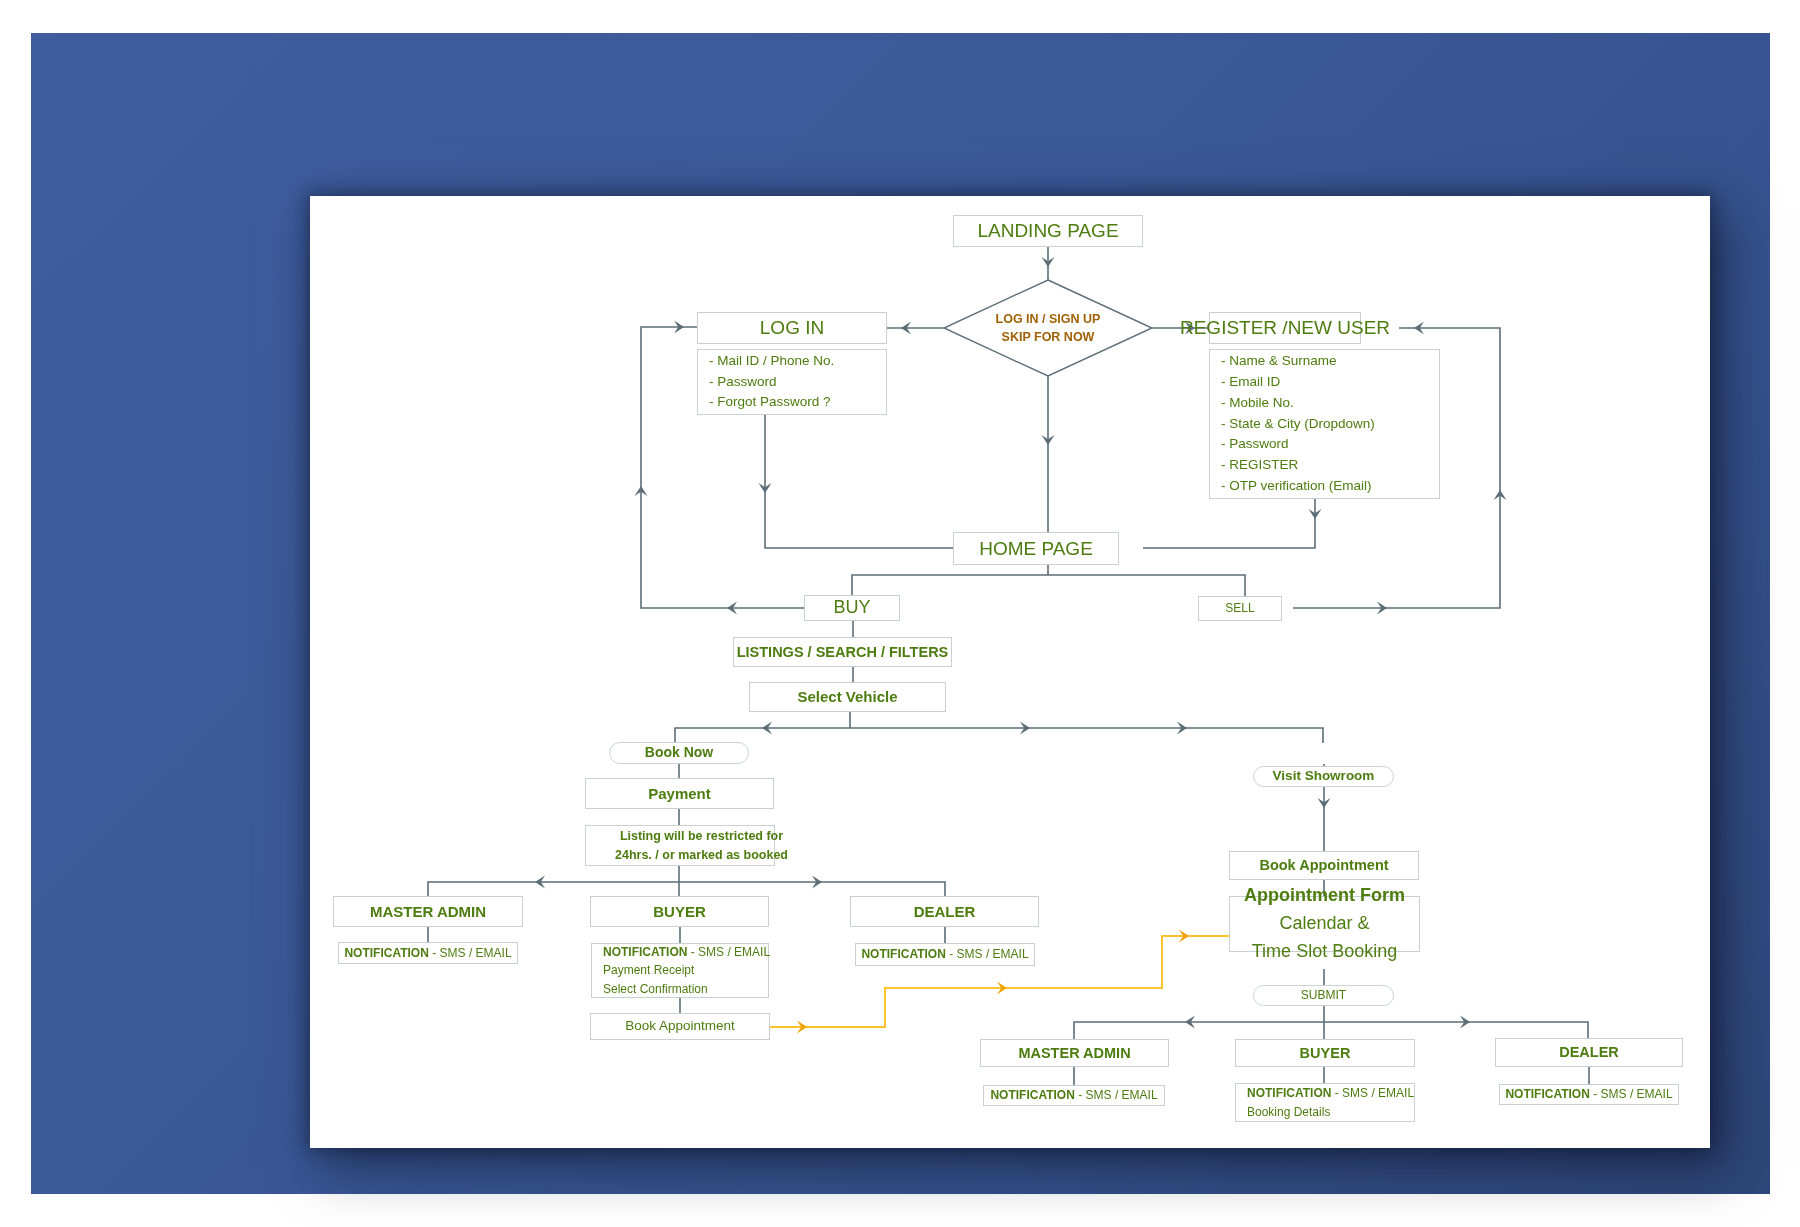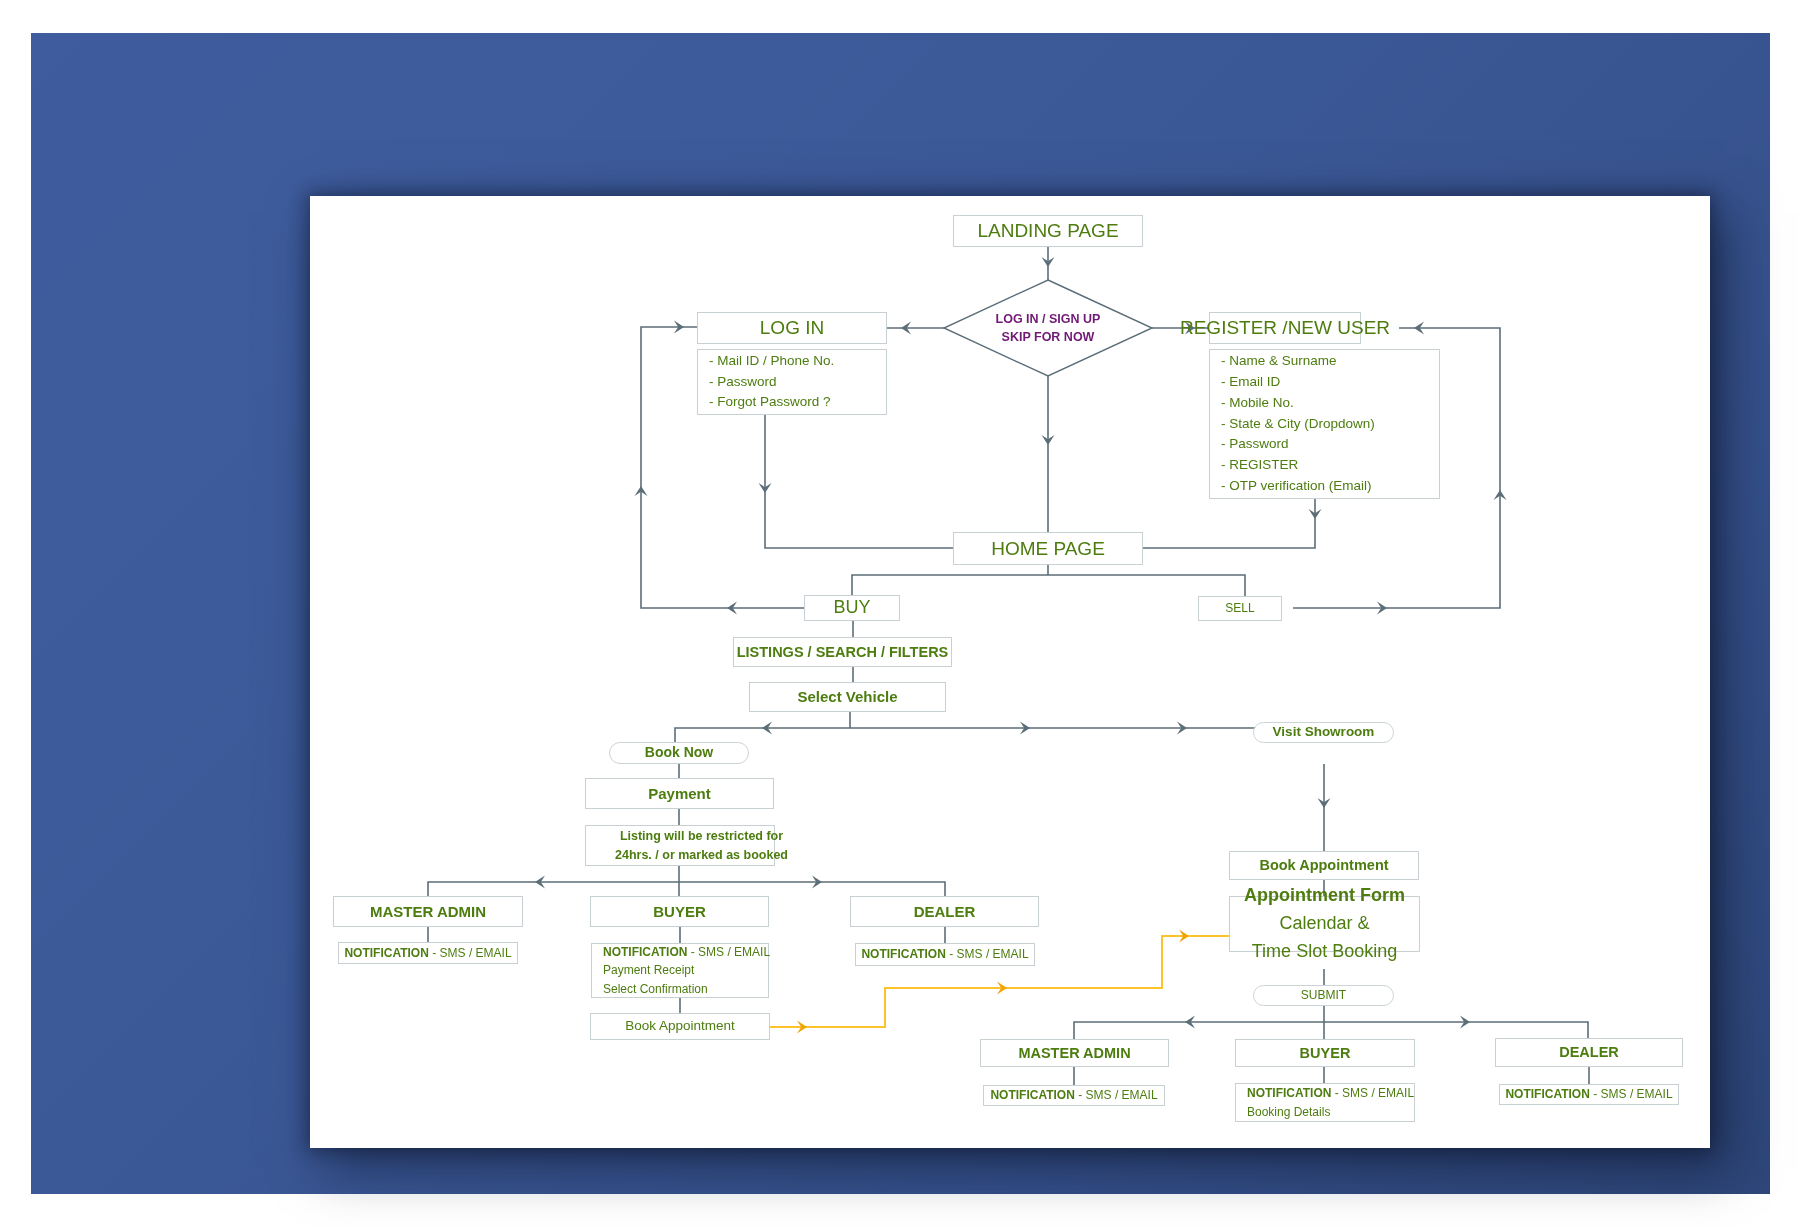--- a/index.html
+++ b/index.html
@@ -13,21 +13,21 @@
   .net{position:absolute;left:0;top:0;}
   .node{position:absolute;background:#fff;border:1px solid #c9d0d4;box-sizing:border-box;
     display:flex;flex-direction:column;justify-content:center;align-items:center;text-align:center;
     color:#4d7c0f;line-height:1.55;}
   .node.left{align-items:flex-start;text-align:left;padding-left:11px;padding-right:16px;}
   .node.round{border-radius:11px;border-color:#ccd3d7;}
   .node .row{white-space:nowrap;}
   .bold{font-weight:700;}
   .tight{line-height:1.45;padding-left:43px;}
   .diamond-text{position:absolute;display:flex;flex-direction:column;justify-content:center;
-    align-items:center;text-align:right;color:#701a75;font-weight:700;line-height:1.45;}
+    align-items:center;text-align:right;color:#a16207;font-weight:700;line-height:1.45;}
 </style>
 </head>
 <body>
 
 <div class="slide-panel">
   <div class="canvas">
     <svg class="net" width="1400" height="952" viewBox="0 0 1400 952">
         <polygon points="738,84 842,132 738,180 634,132" fill="#ffffff" stroke="#5C6E78" stroke-width="1.4"></polygon>
         <path d="M738 51 L738 84" fill="none" stroke="#5C6E78" stroke-width="1.6"></path>
         <path d="M0 0 L-10 -6.5 L-5.8 0 L-10 6.5 Z" fill="#5C6E78" transform="translate(738,71) rotate(90)"></path>
@@ -102,21 +102,21 @@
         </div>
         <div class="node left" style="left: 899px; top: 153px; width: 231px; height: 150px; font-size: 13.5px;">
           <div class="row">- Name &amp; Surname</div>
           <div class="row">- Email ID</div>
           <div class="row">- Mobile No.</div>
           <div class="row">- State &amp; City (Dropdown)</div>
           <div class="row">- Password</div>
           <div class="row">- REGISTER</div>
           <div class="row">- OTP verification (Email)</div>
         </div>
-        <div class="node" style="left: 643px; top: 336px; width: 190px; height: 33px; font-size: 19px;">
+        <div class="node" style="left: 643px; top: 336px; width: 166px; height: 33px; font-size: 19px;">
           <div class="row">HOME PAGE</div>
         </div>
         <div class="node" style="left: 494px; top: 399px; width: 96px; height: 26px; font-size: 18px;">
           <div class="row">BUY</div>
         </div>
         <div class="node" style="left: 888px; top: 400px; width: 84px; height: 25px; font-size: 12px;">
           <div class="row">SELL</div>
         </div>
         <div class="node" style="left: 423px; top: 441px; width: 219px; height: 30px; font-size: 14.5px;">
           <div class="row bold">LISTINGS / SEARCH / FILTERS</div>
@@ -150,21 +150,21 @@
           <div class="row"><span class="bold">NOTIFICATION</span><span style="white-space: pre;"> - SMS / EMAIL</span></div>
           <div class="row">Payment Receipt</div>
           <div class="row">Select Confirmation</div>
         </div>
         <div class="node" style="left: 545px; top: 747px; width: 180px; height: 23px; font-size: 12px;">
           <div class="row"><span class="bold">NOTIFICATION</span><span style="white-space: pre;"> - SMS / EMAIL</span></div>
         </div>
         <div class="node" style="left: 280px; top: 817px; width: 180px; height: 27px; font-size: 13.5px;">
           <div class="row">Book Appointment</div>
         </div>
-        <div class="node round" style="left: 943px; top: 526px; width: 141px; height: 21px; font-size: 13.5px;">
+        <div class="node round" style="left: 943px; top: 570px; width: 141px; height: 21px; font-size: 13.5px;">
           <div class="row bold">Visit Showroom</div>
         </div>
         <div class="node" style="left: 919px; top: 655px; width: 190px; height: 29px; font-size: 14.5px;">
           <div class="row bold">Book Appointment</div>
         </div>
         <div class="node" style="left: 919px; top: 700px; width: 191px; height: 56px; font-size: 18px;">
           <div class="row bold">Appointment Form</div>
           <div class="row">Calendar &amp;</div>
           <div class="row">Time Slot Booking</div>
         </div>

